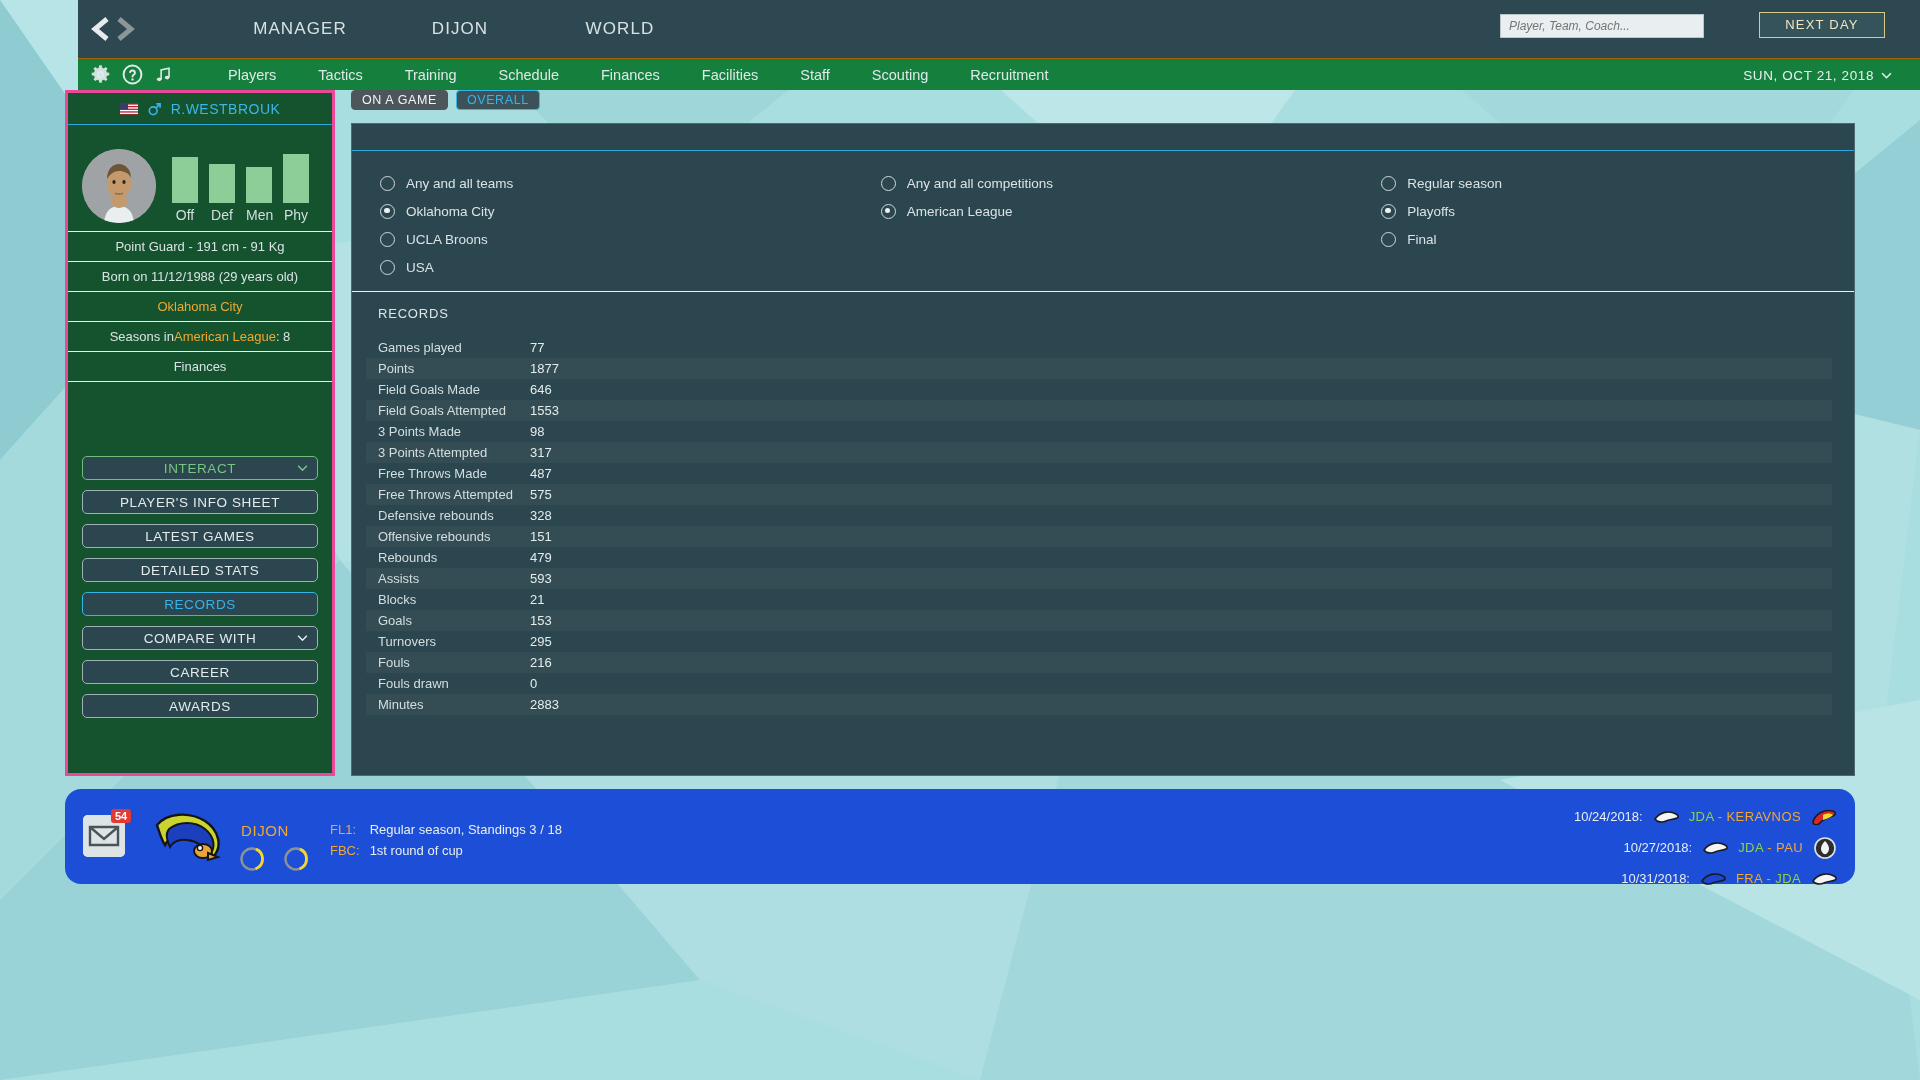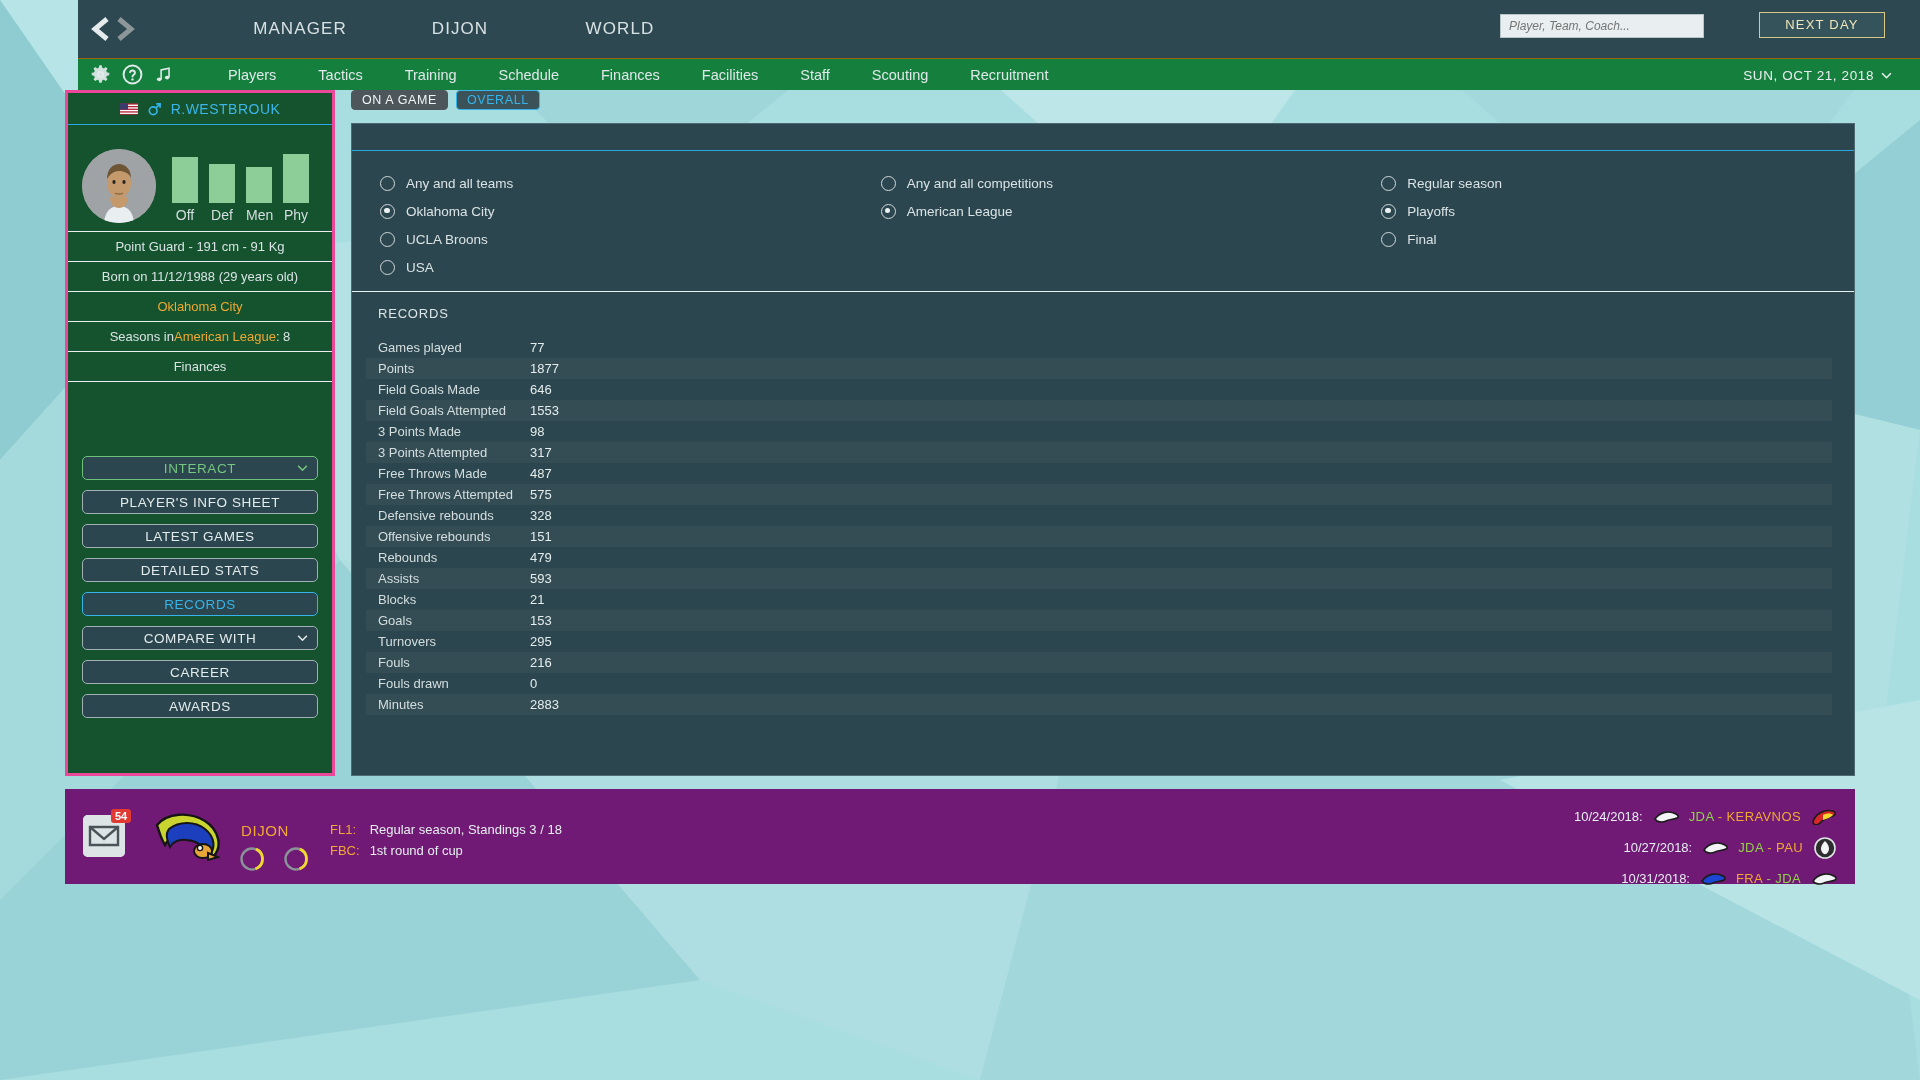--- a/index.html
+++ b/index.html
@@ -123,21 +123,21 @@
   .rectitle { color:#dde6e8; font-size: 13px; letter-spacing: .8px; padding-left: 26px; }
   .rectable { margin-top: 16px; padding: 0 22px 0 14px; }
   .rrow { display:flex; height: 21px; align-items:center; padding-left: 12px; }
   .rrow.alt { background: rgba(255,255,255,0.045); }
   .rlabel { width: 152px; color:#d4dedf; font-size: 13px; }
   .rvalue { color:#e4ecec; font-size: 13px; }
 
   
   .bottombar {
     position:absolute; left: 65px; top: 789px; width: 1790px; height: 95px;
-    background: #701a75; border-radius: 0; z-index: 4;
+    background: #1d4ed8; border-radius: 16px; z-index: 4;
   }
   .mailicon {
     position:absolute; left: 18px; top: 26px; width: 42px; height: 42px;
     background:#dde4e6; border-radius: 5px;
   }
   .badge {
     position:absolute; left: 46px; top: 20px; background:#e03a33; color:#fff;
     border-radius: 3px; font-size: 11px; padding: 1px 4px; font-weight:bold;
   }
   .clubcrest { position:absolute; left: 86px; top: 24px; }

